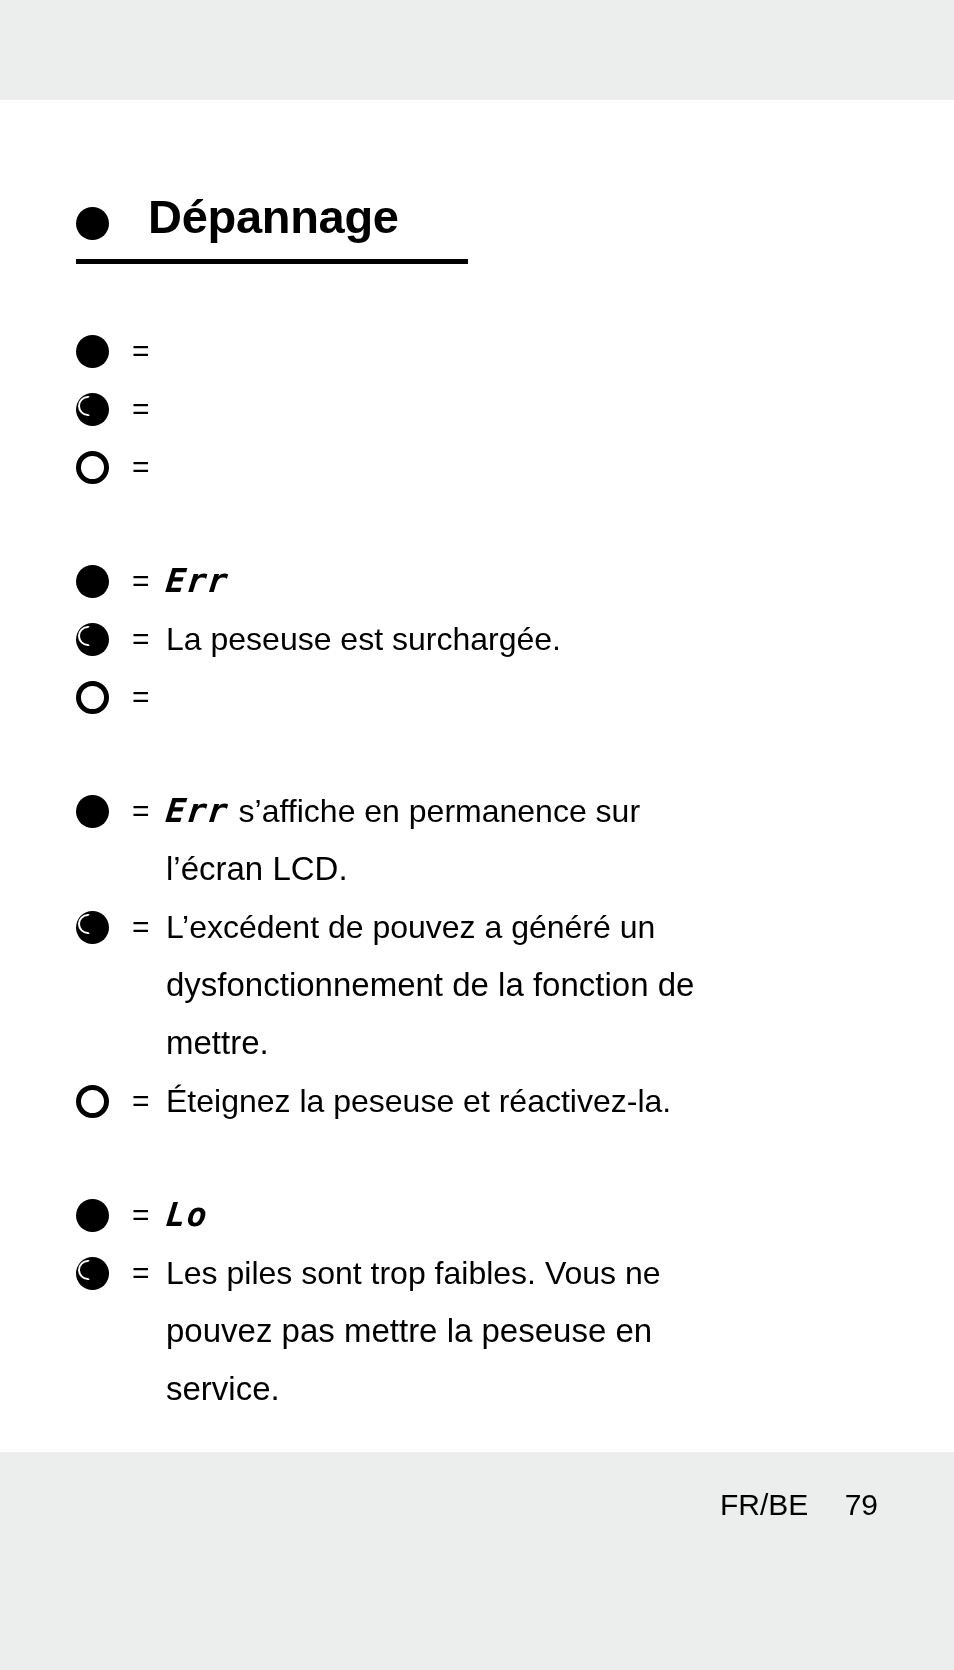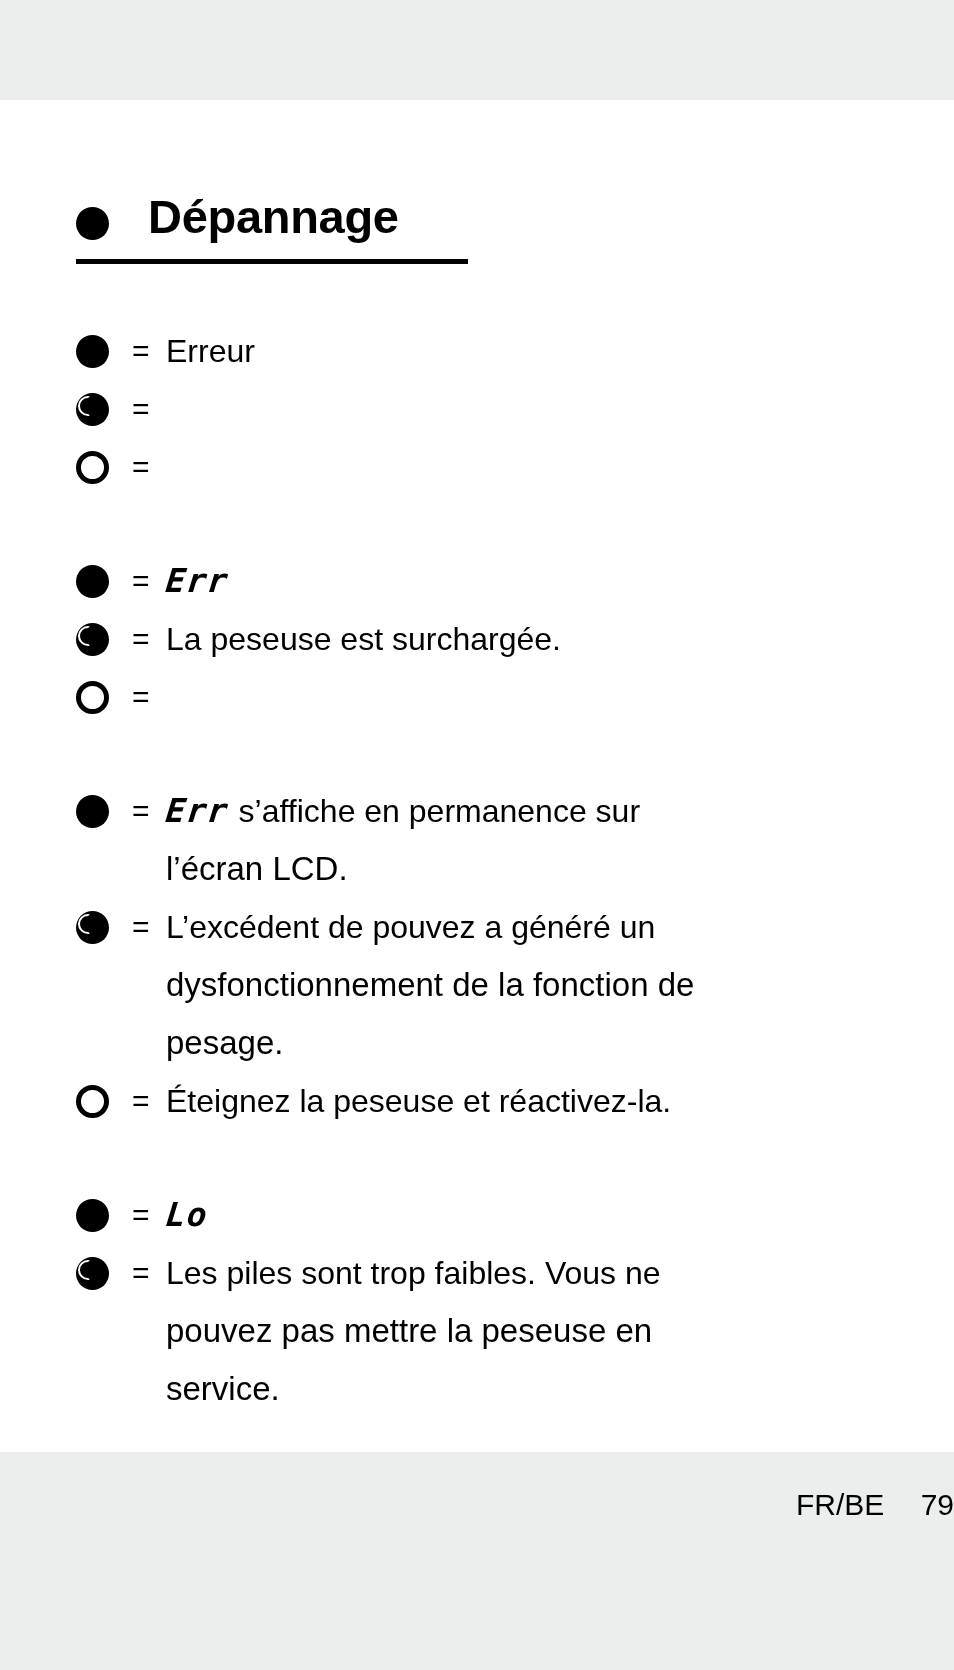--- a/index.html
+++ b/index.html
@@ -157,20 +157,21 @@
   .gap-lg { height: 58px; }
   .gap-md { height: 56px; }
 
   
   .footer {
     position: absolute;
     left: 0;
     top: 1488px;
     width: 954px;
     text-align: right;
+    padding-right: 76px;
     box-sizing: border-box;
     font-size: 30px;
   }
   .footer .locale { margin-right: 28px; }
 </style>
 </head>
 <body>
 
 <div class="band-top"></div>
 <div class="band-bottom"></div>
@@ -185,21 +186,20 @@
 
   <div class="gap-lg"></div>
 
   <div class="block">
 
     <div class="row">
       <span class="marker">
           <span class="bullet filled"></span>
         </span>
       <span class="eq">=</span>
-      <span class="txt">Erreur</span>
     </div>
 
     <div class="row">
       <span class="marker">
           <span class="bullet moon"></span>
         </span>
       <span class="eq">=</span>
     </div>
 
     <div class="row">
@@ -252,21 +252,21 @@
     <div class="cont">l’écran LCD.</div>
 
     <div class="row">
       <span class="marker">
           <span class="bullet moon"></span>
         </span>
       <span class="eq">=</span>
       <span class="txt">L’excédent de pouvez a généré un</span>
     </div>
     <div class="cont">dysfonctionnement de la fonction de</div>
-    <div class="cont">pesage.</div>
+    <div class="cont">mettre.</div>
 
     <div class="row">
       <span class="marker">
           <span class="bullet hollow"></span>
         </span>
       <span class="eq">=</span>
       <span class="txt">Éteignez la peseuse et réactivez-la.</span>
     </div>
   </div>
 

